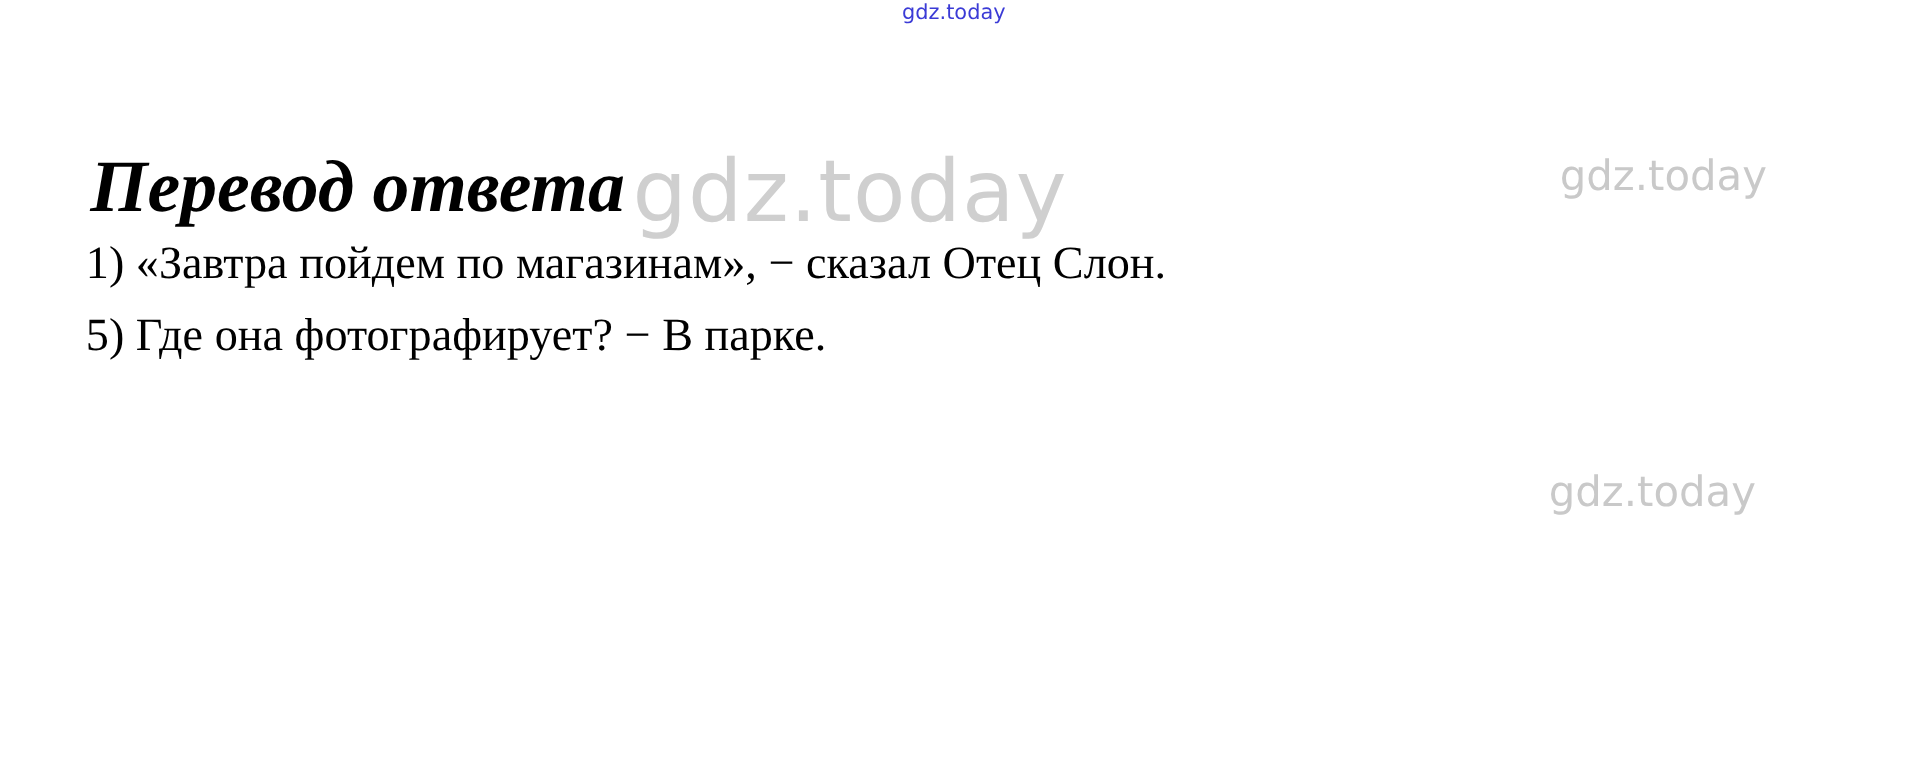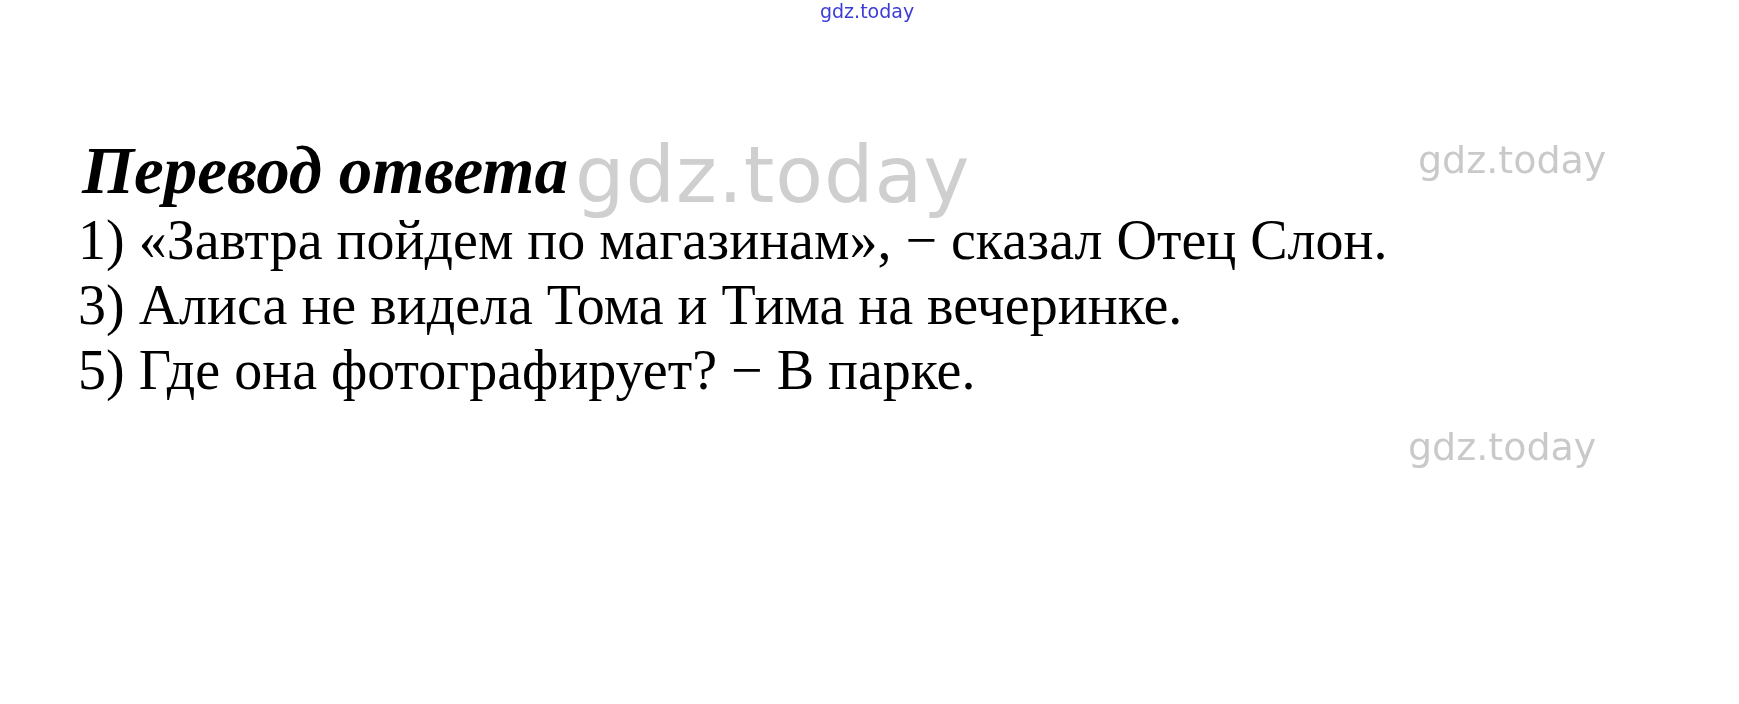--- a/index.html
+++ b/index.html
@@ -73,33 +73,32 @@
   }
 
   .answers {
     position: absolute;
     left: 78px;
     top: 208px;
     width: 1600px;
   }
   .answer-line {
     font-family: "Liberation Serif", serif;
-    font-size: 56px;
+    font-size: 42px;
     line-height: 65px;
     white-space: nowrap;
     color: #000;
   }
 </style>
 </head>
 <body>
 
 <div class="wm-top">gdz.today</div>
 <div class="wm-big">gdz.today</div>
 <div class="wm-right-1">gdz.today</div>
 <div class="wm-right-2">gdz.today</div>
 
 <div class="heading">Перевод ответа</div>
 
 <div class="answers">
   <div class="answer-line">1) «Завтра пойдем по магазинам», − сказал Отец Слон.</div>
-  <div class="answer-line">3) Алиса не видела Тома и Тима на вечеринке.</div>
   <div class="answer-line">5) Где она фотографирует? − В парке.</div>
 </div>
 
 </body></html>

